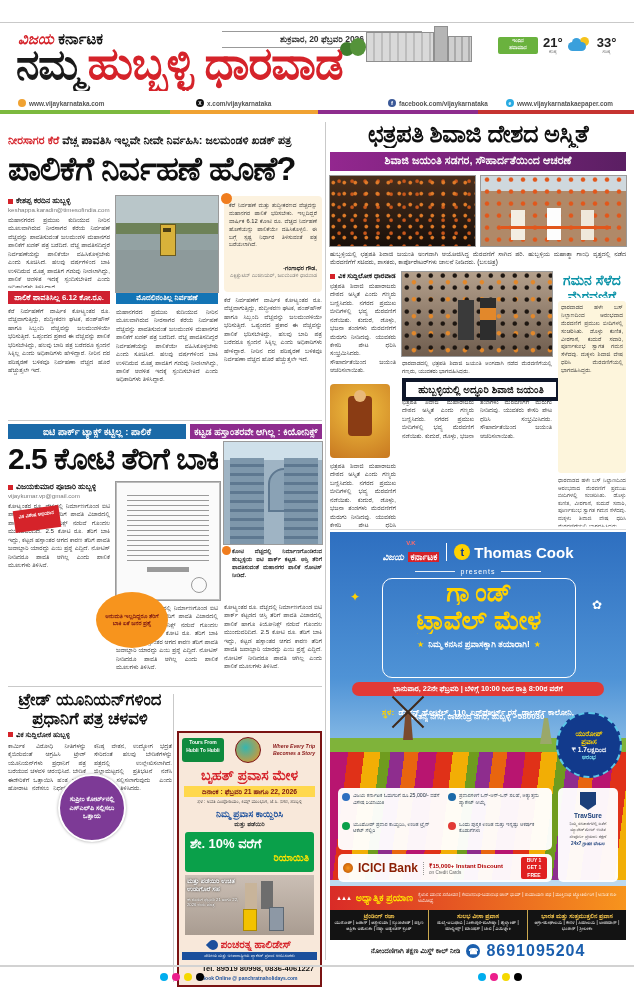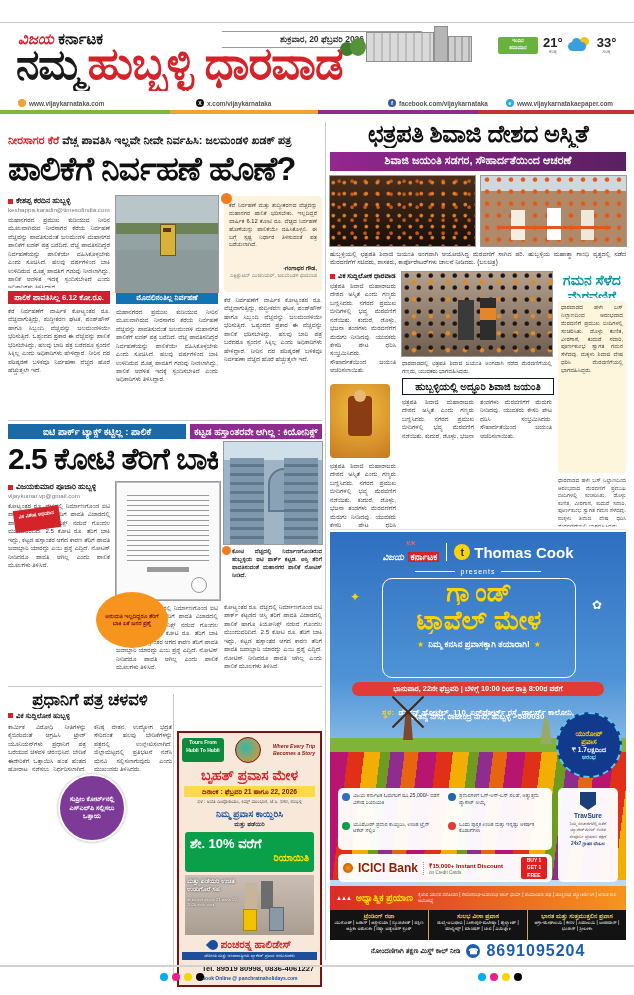--- a/index.html
+++ b/index.html
@@ -163,21 +163,21 @@
       </div>
       <div class="fill" style="width:66px;height:66px;margin-top:4px;">ಛತ್ರಪತಿ ಶಿವಾಜಿ ಮಹಾರಾಜರು ದೇಶದ ಅಸ್ಮಿತೆ ಎಂದು ಗಣ್ಯರು ಬಣ್ಣಿಸಿದರು. ನಗರದ ಪ್ರಮುಖ ಬೀದಿಗಳಲ್ಲಿ ಭವ್ಯ ಮೆರವಣಿಗೆ ನಡೆಯಿತು. ಕುದುರೆ, ಡೊಳ್ಳು, ಭಜನಾ ತಂಡಗಳು ಮೆರವಣಿಗೆಗೆ ಮೆರುಗು ನೀಡಿದವು. ಯುವಕರು ಕೇಸರಿ ಪೇಟ ಧರಿಸಿ ಸಂಭ್ರಮಿಸಿದರು. ಸೌಹಾರ್ದತೆಯಿಂದ ಜಯಂತಿ ಆಚರಿಸಲಾಯಿತು.</div>
     </div>
 
     <div class="photo" style="left:72px;top:152px;width:150px;height:84px;background:linear-gradient(#b4a08c,#6f5d4e);background-image:radial-gradient(circle at 40% 30%, #1d1611 1.6px, transparent 2.8px),radial-gradient(circle at 70% 60%, #e2882b 1.6px, transparent 2.8px),linear-gradient(#b4a08c,#6f5d4e);background-size:12px 12px,17px 17px,100% 100%;">
       <div class="abs" style="left:56px;top:28px;width:16px;height:40px;background:#3a3a3a;"></div>
       <div class="abs" style="left:78px;top:26px;width:16px;height:42px;background:#2d2d2d;"></div>
       <div class="abs" style="left:78px;top:36px;width:16px;height:12px;background:#e2882b;"></div>
     </div>
     <div class="cap abs" style="left:72px;top:240px;width:150px;height:14px;font-size:5.8px;">ಧಾರವಾಡದಲ್ಲಿ ಛತ್ರಪತಿ ಶಿವಾಜಿ ಜಯಂತಿ ಅಂಗವಾಗಿ ನಡೆದ ಮೆರವಣಿಗೆಯಲ್ಲಿ ಗಣ್ಯರು, ಯುವಕರು ಭಾಗವಹಿಸಿದ್ದರು.</div>
-    <div class="abs" style="left:72px;top:258px;width:150px;height:15px;border:1px solid #0f172a;font-size:10px;font-weight:800;text-align:center;line-height:15px;overflow:hidden;white-space:nowrap;">ಹುಬ್ಬಳ್ಳಿಯಲ್ಲಿ ಅದ್ಧೂರಿ ಶಿವಾಜಿ ಜಯಂತಿ</div>
+    <div class="abs" style="left:72px;top:258px;width:150px;height:15px;border:4px solid #0f172a;font-size:10px;font-weight:800;text-align:center;line-height:15px;overflow:hidden;white-space:nowrap;">ಹುಬ್ಬಳ್ಳಿಯಲ್ಲಿ ಅದ್ಧೂರಿ ಶಿವಾಜಿ ಜಯಂತಿ</div>
     <div class="abs fill" style="left:72px;top:278px;width:150px;height:130px;column-count:2;column-gap:6px;">ಛತ್ರಪತಿ ಶಿವಾಜಿ ಮಹಾರಾಜರು ದೇಶದ ಅಸ್ಮಿತೆ ಎಂದು ಗಣ್ಯರು ಬಣ್ಣಿಸಿದರು. ನಗರದ ಪ್ರಮುಖ ಬೀದಿಗಳಲ್ಲಿ ಭವ್ಯ ಮೆರವಣಿಗೆ ನಡೆಯಿತು. ಕುದುರೆ, ಡೊಳ್ಳು, ಭಜನಾ ತಂಡಗಳು ಮೆರವಣಿಗೆಗೆ ಮೆರುಗು ನೀಡಿದವು. ಯುವಕರು ಕೇಸರಿ ಪೇಟ ಧರಿಸಿ ಸಂಭ್ರಮಿಸಿದರು. ಸೌಹಾರ್ದತೆಯಿಂದ ಜಯಂತಿ ಆಚರಿಸಲಾಯಿತು.</div>
 
     <div class="abs" style="left:228px;top:152px;width:68px;">
       <div style="color:#0b93a8;font-weight:800;font-size:14px;line-height:1.15;text-align:center;height:26px;overflow:hidden;">ಗಮನ ಸೆಳೆದ ಮೆರವಣಿಗೆ</div>
       <div style="width:68px;height:172px;background:#fdf5dc;border-radius:3px;margin-top:3px;padding:3px;box-sizing:border-box;">
         <div class="fill" style="width:62px;height:164px;font-size:5.8px;">ಧಾರವಾಡದ ಹಳೇ ಬಸ್ ನಿಲ್ದಾಣದಿಂದ ಆರಂಭವಾದ ಮೆರವಣಿಗೆ ಪ್ರಮುಖ ಬೀದಿಗಳಲ್ಲಿ ಸಂಚರಿಸಿತು. ಡೊಳ್ಳು ಕುಣಿತ, ವೀರಗಾಸೆ, ಕುದುರೆ ಸವಾರಿ, ಪೂರ್ಣಕುಂಭ ಸ್ವಾಗತ ಗಮನ ಸೆಳೆದವು. ಮಕ್ಕಳು ಶಿವಾಜಿ ವೇಷ ಧರಿಸಿ ಮೆರವಣಿಗೆಯಲ್ಲಿ ಭಾಗವಹಿಸಿದ್ದರು.</div>
       </div>
       <div class="fill" style="width:68px;height:50px;margin-top:4px;font-size:5.6px;">ಧಾರವಾಡದ ಹಳೇ ಬಸ್ ನಿಲ್ದಾಣದಿಂದ ಆರಂಭವಾದ ಮೆರವಣಿಗೆ ಪ್ರಮುಖ ಬೀದಿಗಳಲ್ಲಿ ಸಂಚರಿಸಿತು. ಡೊಳ್ಳು ಕುಣಿತ, ವೀರಗಾಸೆ, ಕುದುರೆ ಸವಾರಿ, ಪೂರ್ಣಕುಂಭ ಸ್ವಾಗತ ಗಮನ ಸೆಳೆದವು. ಮಕ್ಕಳು ಶಿವಾಜಿ ವೇಷ ಧರಿಸಿ ಮೆರವಣಿಗೆಯಲ್ಲಿ ಭಾಗವಹಿಸಿದ್ದರು.</div>
     </div>
   </div>
@@ -220,20 +220,21 @@
       </div>
       <div style="position:relative;width:98px;margin-top:4px;">
         <div class="abs" style="left:-2px;top:-2px;width:9px;height:9px;border-radius:50%;background:#f07d1e;"></div>
         <div class="fill" style="width:98px;height:52px;font-size:5.8px;font-weight:bold;padding-left:8px;box-sizing:border-box;">ಕೋಟಿ ವೆಚ್ಚದಲ್ಲಿ ನಿರ್ಮಾಣಗೊಂಡಿರುವ ಹುಬ್ಬಳ್ಳಿಯ ಐಟಿ ಪಾರ್ಕ್ ಕಟ್ಟಡ. ಆಸ್ತಿ ತೆರಿಗೆ ಪಾವತಿಸುವಂತೆ ಮಹಾನಗರ ಪಾಲಿಕೆ ನೋಟಿಸ್ ನೀಡಿದೆ.</div>
       </div>
       <div class="fill" style="width:98px;height:72px;margin-top:3px;">ಕೋಟ್ಯಂತರ ರೂ. ವೆಚ್ಚದಲ್ಲಿ ನಿರ್ಮಾಣಗೊಂಡ ಐಟಿ ಪಾರ್ಕ್ ಕಟ್ಟಡದ ಆಸ್ತಿ ತೆರಿಗೆ ಪಾವತಿ ವಿಚಾರದಲ್ಲಿ ಪಾಲಿಕೆ ಹಾಗೂ ಕಿಯೋನಿಕ್ಸ್ ನಡುವೆ ಗೊಂದಲ ಮುಂದುವರಿದಿದೆ. 2.5 ಕೋಟಿ ರೂ. ತೆರಿಗೆ ಬಾಕಿ ಇದ್ದು, ಕಟ್ಟಡ ಹಸ್ತಾಂತರ ಆಗದ ಕಾರಣ ತೆರಿಗೆ ಪಾವತಿ ಜವಾಬ್ದಾರಿ ಯಾರದ್ದು ಎಂಬ ಪ್ರಶ್ನೆ ಎದ್ದಿದೆ. ನೋಟಿಸ್ ನೀಡಿದರೂ ಪಾವತಿ ಆಗಿಲ್ಲ ಎಂದು ಪಾಲಿಕೆ ಮೂಲಗಳು ತಿಳಿಸಿವೆ.</div>
     </div>
   </div>
 
   <div class="abs" style="left:8px;top:690px;width:164px;height:292px;">
+    <div style="width:164px;font-size:16.5px;font-weight:800;color:#101010;text-align:center;line-height:1.15;white-space:nowrap;overflow:hidden;">ಟ್ರೇಡ್ ಯೂನಿಯನ್‌ಗಳಿಂದ</div>
     <div style="width:164px;font-size:16.5px;font-weight:800;color:#101010;text-align:center;line-height:1.15;white-space:nowrap;overflow:hidden;">ಪ್ರಧಾನಿಗೆ ಪತ್ರ ಚಳವಳಿ</div>
     <div class="byline-row" style="margin-top:3px;">
       <span class="byline-dot"></span>
       <span class="byline-name" style="max-width:150px;font-size:7px;">ವಿಕ ಸುದ್ದಿಲೋಕ ಹುಬ್ಬಳ್ಳಿ</span>
     </div>
     <div class="fill" style="width:164px;height:228px;margin-top:3px;column-count:2;column-gap:8px;">ಕಾರ್ಮಿಕ ವಿರೋಧಿ ನೀತಿಗಳನ್ನು ಕೈಬಿಡುವಂತೆ ಆಗ್ರಹಿಸಿ ಟ್ರೇಡ್ ಯೂನಿಯನ್‌ಗಳು ಪ್ರಧಾನಿಗೆ ಪತ್ರ ಬರೆಯುವ ಚಳವಳಿ ಆರಂಭಿಸಿವೆ. ಬೇಡಿಕೆ ಈಡೇರಿಕೆಗೆ ಒತ್ತಾಯಿಸಿ ಹಂತ ಹಂತದ ಹೋರಾಟ ನಡೆಸಲು ನಿರ್ಧರಿಸಲಾಗಿದೆ. ಕನಿಷ್ಠ ವೇತನ, ಉದ್ಯೋಗ ಭದ್ರತೆ ಸೇರಿದಂತೆ ಹಲವು ಬೇಡಿಕೆಗಳನ್ನು ಪತ್ರದಲ್ಲಿ ಉಲ್ಲೇಖಿಸಲಾಗಿದೆ. ಜಿಲ್ಲಾಮಟ್ಟದಲ್ಲಿ ಪ್ರತಿಭಟನೆ ನಡೆಸಿ ಮನವಿ ಸಲ್ಲಿಸಲಾಗುವುದು ಎಂದು ಮುಖಂಡರು ತಿಳಿಸಿದರು.</div>
     <div class="abs" style="left:50px;top:84px;width:68px;height:68px;border-radius:50%;background:#7d3a96;z-index:3;display:flex;align-items:center;justify-content:center;padding:6px;box-sizing:border-box;border:2px solid #fff;box-shadow:0 0 3px rgba(0,0,0,.35);">
       <div style="color:#fff;font-size:6.6px;font-weight:800;text-align:center;line-height:1.3;">ಸುಪ್ರೀಂ ಕೋರ್ಟ್‌ನಲ್ಲಿ ಎಸ್‌ಎಲ್‌ಪಿ ಸಲ್ಲಿಸಲು ಒತ್ತಾಯ</div>
     </div>
   </div>

